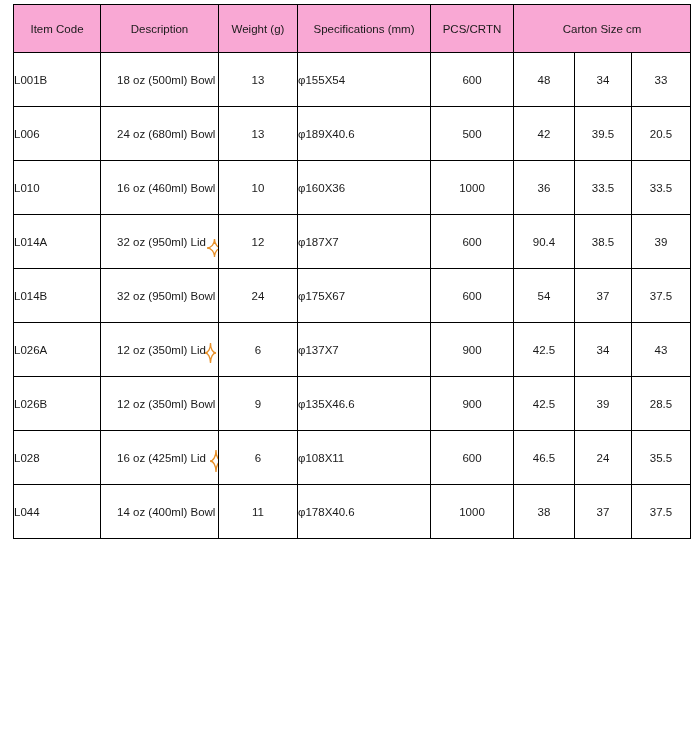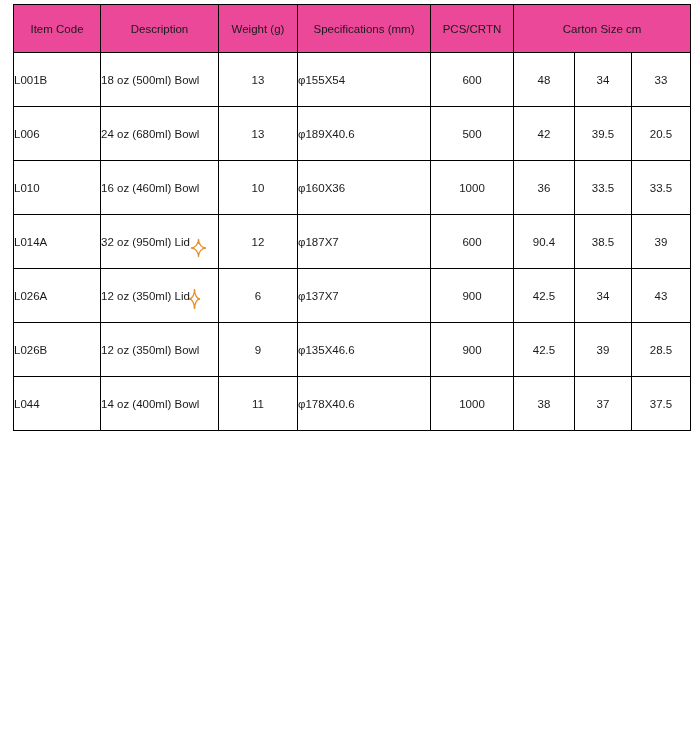--- a/index.html
+++ b/index.html
@@ -35,21 +35,21 @@
     font-size: 11.5px;
     font-weight: normal;
     color: #1a1a1a;
     vertical-align: middle;
     overflow: hidden;
     white-space: nowrap;
   }
 
   
   thead th {
-    background: #ec4899;
+    background: #f9a8d4;
     color: #000000;
     font-weight: bold;
     font-size: 12px;
     height: 47px;
     text-align: center;
   }
 
   
   tbody tr {
     height: 53px;
@@ -75,20 +75,21 @@
   col.col-pcs    { width: 83px; }
   col.col-cs1    { width: 61px; }
   col.col-cs2    { width: 57px; }
   col.col-cs3    { width: 59px; }
 
   
   .desc-cell-inner {
     display: inline-block;
     position: relative;
     white-space: nowrap;
+    margin-left: 16px;
   }
   .sparkle {
     position: absolute;
     pointer-events: none;
   }
   .sparkle svg { display: block; }
 
   .sparkle.sp-a { left: 100%; margin-left: 1px; top: 3px; }
   .sparkle.sp-b { left: 100%; margin-left: -1px; top: -1px; }
   .sparkle.sp-c { left: 100%; margin-left: 4px; top: -2px; }
@@ -157,20 +158,30 @@
                 </svg>
               </span></span></td>
           <td class="c-center">12</td>
           <td class="c-left">φ187X7</td>
           <td class="c-center">600</td>
           <td class="c-center">90.4</td>
           <td class="c-center">38.5</td>
           <td class="c-center">39</td>
         </tr>
         <tr>
+          <td class="c-left">L014B</td>
+          <td class="c-left"><span class="desc-cell-inner">32 oz (950ml) Bowl</span></td>
+          <td class="c-center">24</td>
+          <td class="c-left">φ175X67</td>
+          <td class="c-center">600</td>
+          <td class="c-center">54</td>
+          <td class="c-center">37</td>
+          <td class="c-center">37.5</td>
+        </tr>
+        <tr>
           <td class="c-left">L026A</td>
           <td class="c-left"><span class="desc-cell-inner">12 oz (350ml) Lid<span class="sparkle sp-b">
                 <svg width="11" height="20" viewBox="0 0 11 20">
                   <path d="M 5.5 0 C 5.5 5.8 7.8100000000000005 10 11 10 C 7.8100000000000005 10 5.5 14.2 5.5 20 C 5.5 14.2 3.19 10 0 10 C 3.19 10 5.5 5.8 5.5 0 Z" fill="none" stroke="#e8912a" stroke-width="1.3"></path>
                 </svg>
               </span></span></td>
           <td class="c-center">6</td>
           <td class="c-left">φ137X7</td>
           <td class="c-center">900</td>
           <td class="c-center">42.5</td>
@@ -181,20 +192,34 @@
           <td class="c-left">L026B</td>
           <td class="c-left"><span class="desc-cell-inner">12 oz (350ml) Bowl</span></td>
           <td class="c-center">9</td>
           <td class="c-left">φ135X46.6</td>
           <td class="c-center">900</td>
           <td class="c-center">42.5</td>
           <td class="c-center">39</td>
           <td class="c-center">28.5</td>
         </tr>
         <tr>
+          <td class="c-left">L028</td>
+          <td class="c-left"><span class="desc-cell-inner">16 oz (425ml) Lid<span class="sparkle sp-c">
+                <svg width="12" height="22" viewBox="0 0 12 22">
+                  <path d="M 6 0 C 6 6.38 8.52 11 12 11 C 8.52 11 6 15.620000000000001 6 22 C 6 15.620000000000001 3.48 11 0 11 C 3.48 11 6 6.38 6 0 Z" fill="none" stroke="#e8912a" stroke-width="1.3"></path>
+                </svg>
+              </span></span></td>
+          <td class="c-center">6</td>
+          <td class="c-left">φ108X11</td>
+          <td class="c-center">600</td>
+          <td class="c-center">46.5</td>
+          <td class="c-center">24</td>
+          <td class="c-center">35.5</td>
+        </tr>
+        <tr>
           <td class="c-left">L044</td>
           <td class="c-left"><span class="desc-cell-inner">14 oz (400ml) Bowl</span></td>
           <td class="c-center">11</td>
           <td class="c-left">φ178X40.6</td>
           <td class="c-center">1000</td>
           <td class="c-center">38</td>
           <td class="c-center">37</td>
           <td class="c-center">37.5</td>
         </tr>
       </tbody>

